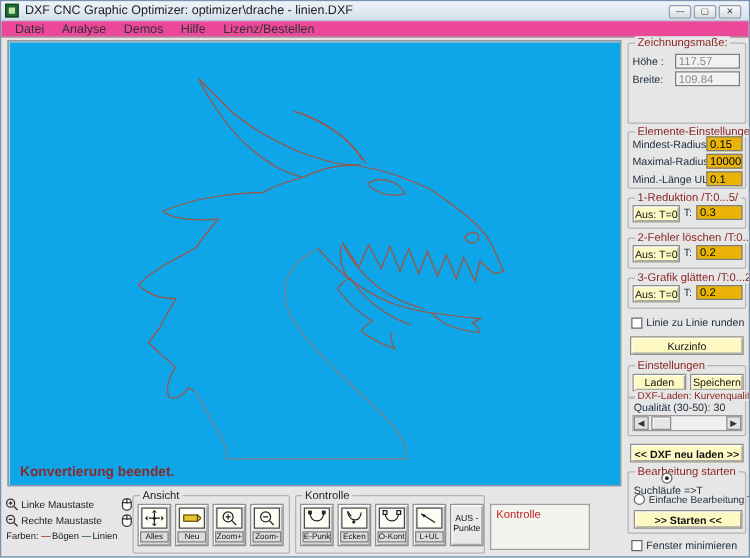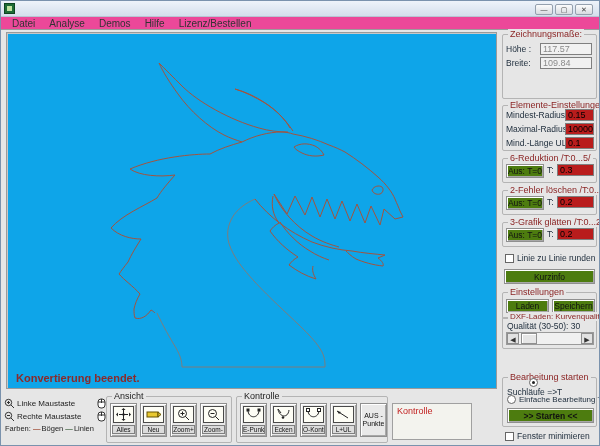--- a/index.html
+++ b/index.html
@@ -72,26 +72,26 @@
   .kontrolle-box {
     position: absolute; left: 391px; top: 402px; width: 80px; height: 37px;
     background: #f3f3ee; border: 1px solid #a0a0a0;
   }
   .kontrolle-box .red-lbl { font-size: 9px; margin: 2px 0 0 4px; }
   
   .panel { position: absolute; left: 499px; top: 28px; width: 99px; height: 418px; }
   .prow { position: absolute; display: flex; align-items: center; }
   .plbl { font-size: 8.5px; color: #1c2b3a; white-space: nowrap; }
   .pfield {
-    background: #b91c1c; border: 1px solid #7f7f7f; font-size: 9px; color: #000;
+    background: #eab308; border: 1px solid #7f7f7f; font-size: 9px; color: #000;
     padding: 0 2px; height: 12px; line-height: 11px;
   }
   .pfield.disabled { background: #f1f1f1; color: #8a8a8a; }
   .btn {
-    background: #4d7c0f; border: 1px solid #8f8f8f;
+    background: #fef9c3; border: 1px solid #8f8f8f;
     box-shadow: inset 1px 1px 0 #fff, inset -1px -1px 0 #a8a8a8;
     font-size: 8.5px; color: #111; text-align: center;
     display: flex; align-items: center; justify-content: center;
   }
   .checkbox-row { position: absolute; display: flex; align-items: center; }
   .checkbox { width: 9px; height: 9px; background: #fff; border: 1px solid #666; margin-right: 3px; flex: 0 0 auto; }
   .radio { width: 9px; height: 9px; border-radius: 50%; background: #fff; border: 1px solid #666;
     margin-right: 3px; position: relative; flex: 0 0 auto; }
   .radio.sel::after { content:""; position:absolute; left:2px; top:2px; width:3px; height:3px;
     border-radius:50%; background:#222; }
@@ -104,20 +104,21 @@
   .sl-thumb { position: absolute; left: 2px; top: 0; width: 16px; height: 11px;
     background: #e6e6e6; border: 1px solid #8f8f8f; box-shadow: inset 1px 1px 0 #fff; }
 </style>
 </head>
 <body>
 
 <div class="window">
 
   <div class="titlebar">
     <div class="app-icon"></div>
+    <div class="title-text">DXF CNC Graphic Optimizer: optimizer\drache - linien.DXF</div>
   </div>
   <div class="caption-btns">
     <div class="cap-btn">—</div>
     <div class="cap-btn">▢</div>
     <div class="cap-btn">✕</div>
   </div>
 
   <div class="menubar">
     <div class="menu-item">Datei</div>
     <div class="menu-item">Analyse</div>
@@ -314,21 +315,21 @@
           <span class="plbl">Maximal-Radius:</span>
         </div>
       <div class="pfield" style="position:absolute;left:62px;top:17px;width:29px;">10000</div>
       <div class="prow" style="left:3px;top:32px;">
           <span class="plbl">Mind.-Länge UL:</span>
         </div>
       <div class="pfield" style="position:absolute;left:62px;top:31px;width:29px;">0.1</div>
     </div>
 
     <div class="grp" style="left:2px;top:129px;width:95px;height:25px;">
-      <span class="cap" style="color:#8b2525;">6-Reduktion /T:0...5/</span>
+      <span class="cap" style="color:#8b2525;">1-Reduktion /T:0...5/</span>
       <div class="btn" style="position:absolute;left:3px;top:5px;width:38px;height:14px;">Aus: T=0</div>
       <div class="prow" style="left:44px;top:6px;">
           <span class="plbl">T:</span>
         </div>
       <div class="pfield" style="position:absolute;left:54px;top:5px;width:37px;">0.3</div>
     </div>
 
     <div class="grp" style="left:2px;top:161px;width:95px;height:25px;">
       <span class="cap" style="color:#8b2525;">2-Fehler löschen /T:0...5/</span>
       <div class="btn" style="position:absolute;left:3px;top:5px;width:38px;height:14px;">Aus: T=0</div>
@@ -367,20 +368,21 @@
         </div>
       <div class="slider" style="left:3px;top:14px;width:88px;">
         <div class="sl-arrow">◀</div>
         <div class="sl-track">
           <div class="sl-thumb"></div>
         </div>
         <div class="sl-arrow">▶</div>
       </div>
     </div>
 
+    <div class="btn" style="position:absolute;left:4px;top:326px;width:91px;height:15px;font-weight:bold;">&lt;&lt; DXF neu laden &gt;&gt;</div>
 
     <div class="grp" style="left:2px;top:348px;width:95px;height:50px;">
       <span class="cap" style="color:#8b2525;">Bearbeitung starten</span>
       <div class="checkbox-row" style="left:4px;top:0;flex-direction:column;">
         <div class="radio sel"></div>
         <span class="cb-lbl">Suchläufe =&gt;T</span>
       </div>
       <div class="checkbox-row" style="left:4px;top:17px;">
         <div class="radio"></div>
         <span class="cb-lbl" style="font-size:8px;">Einfache Bearbeitung T</span>

